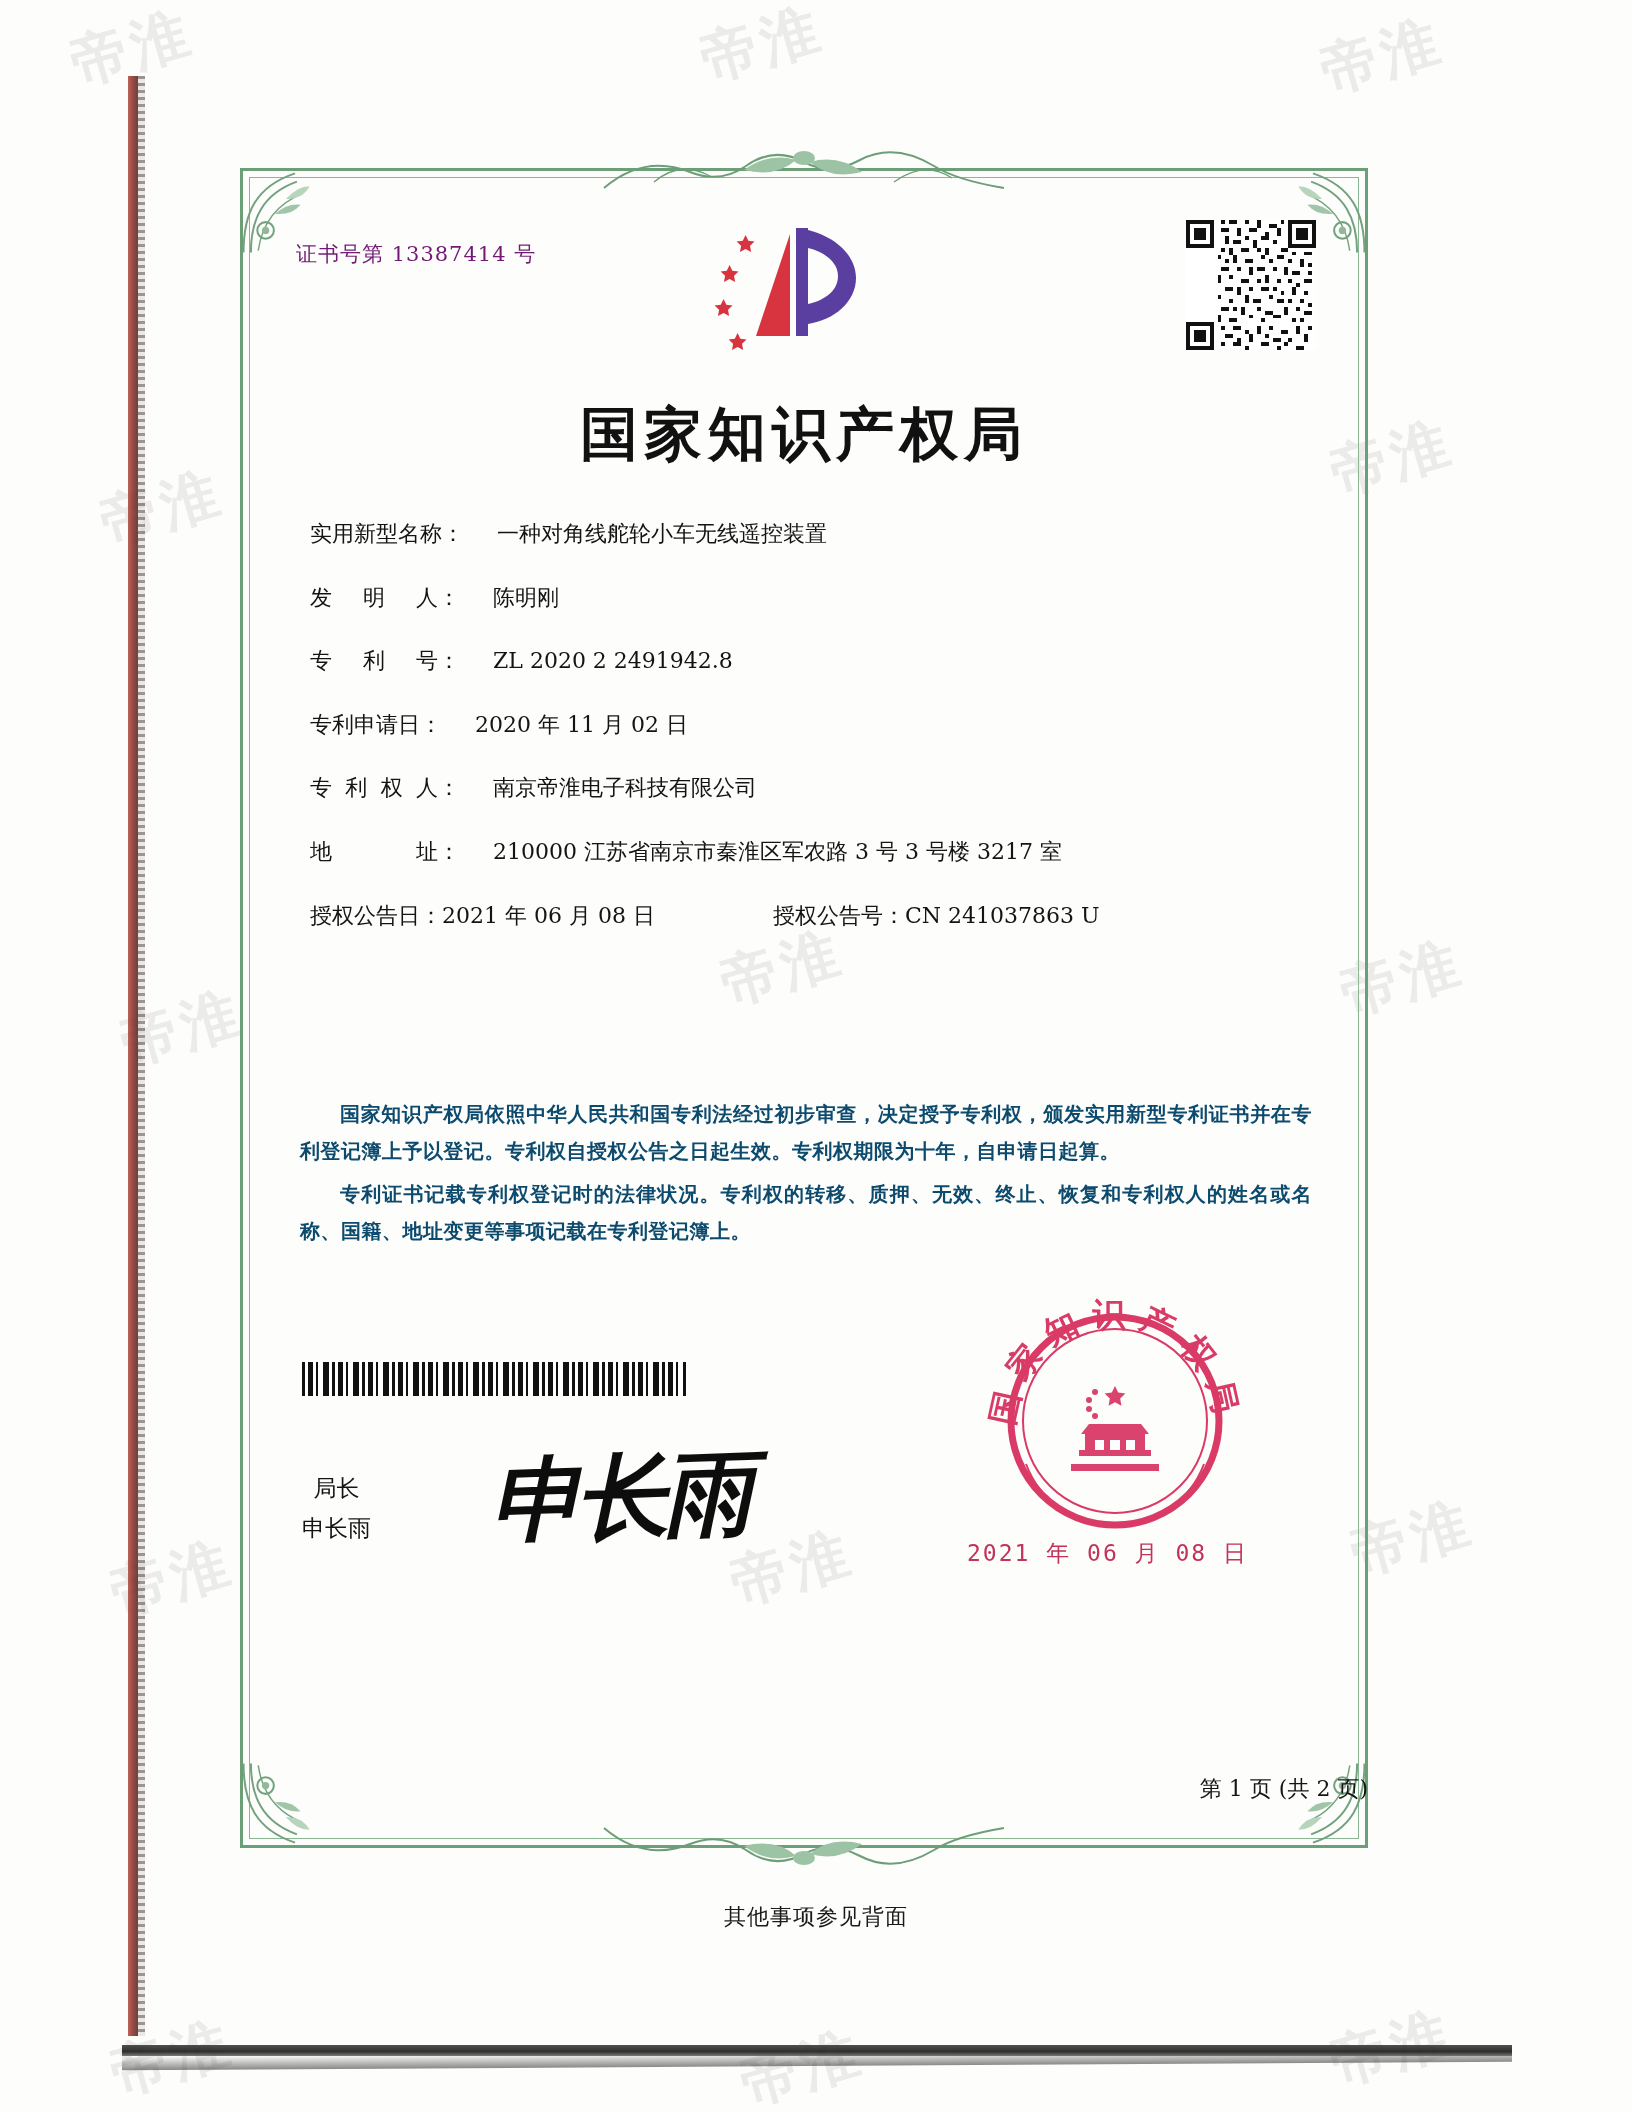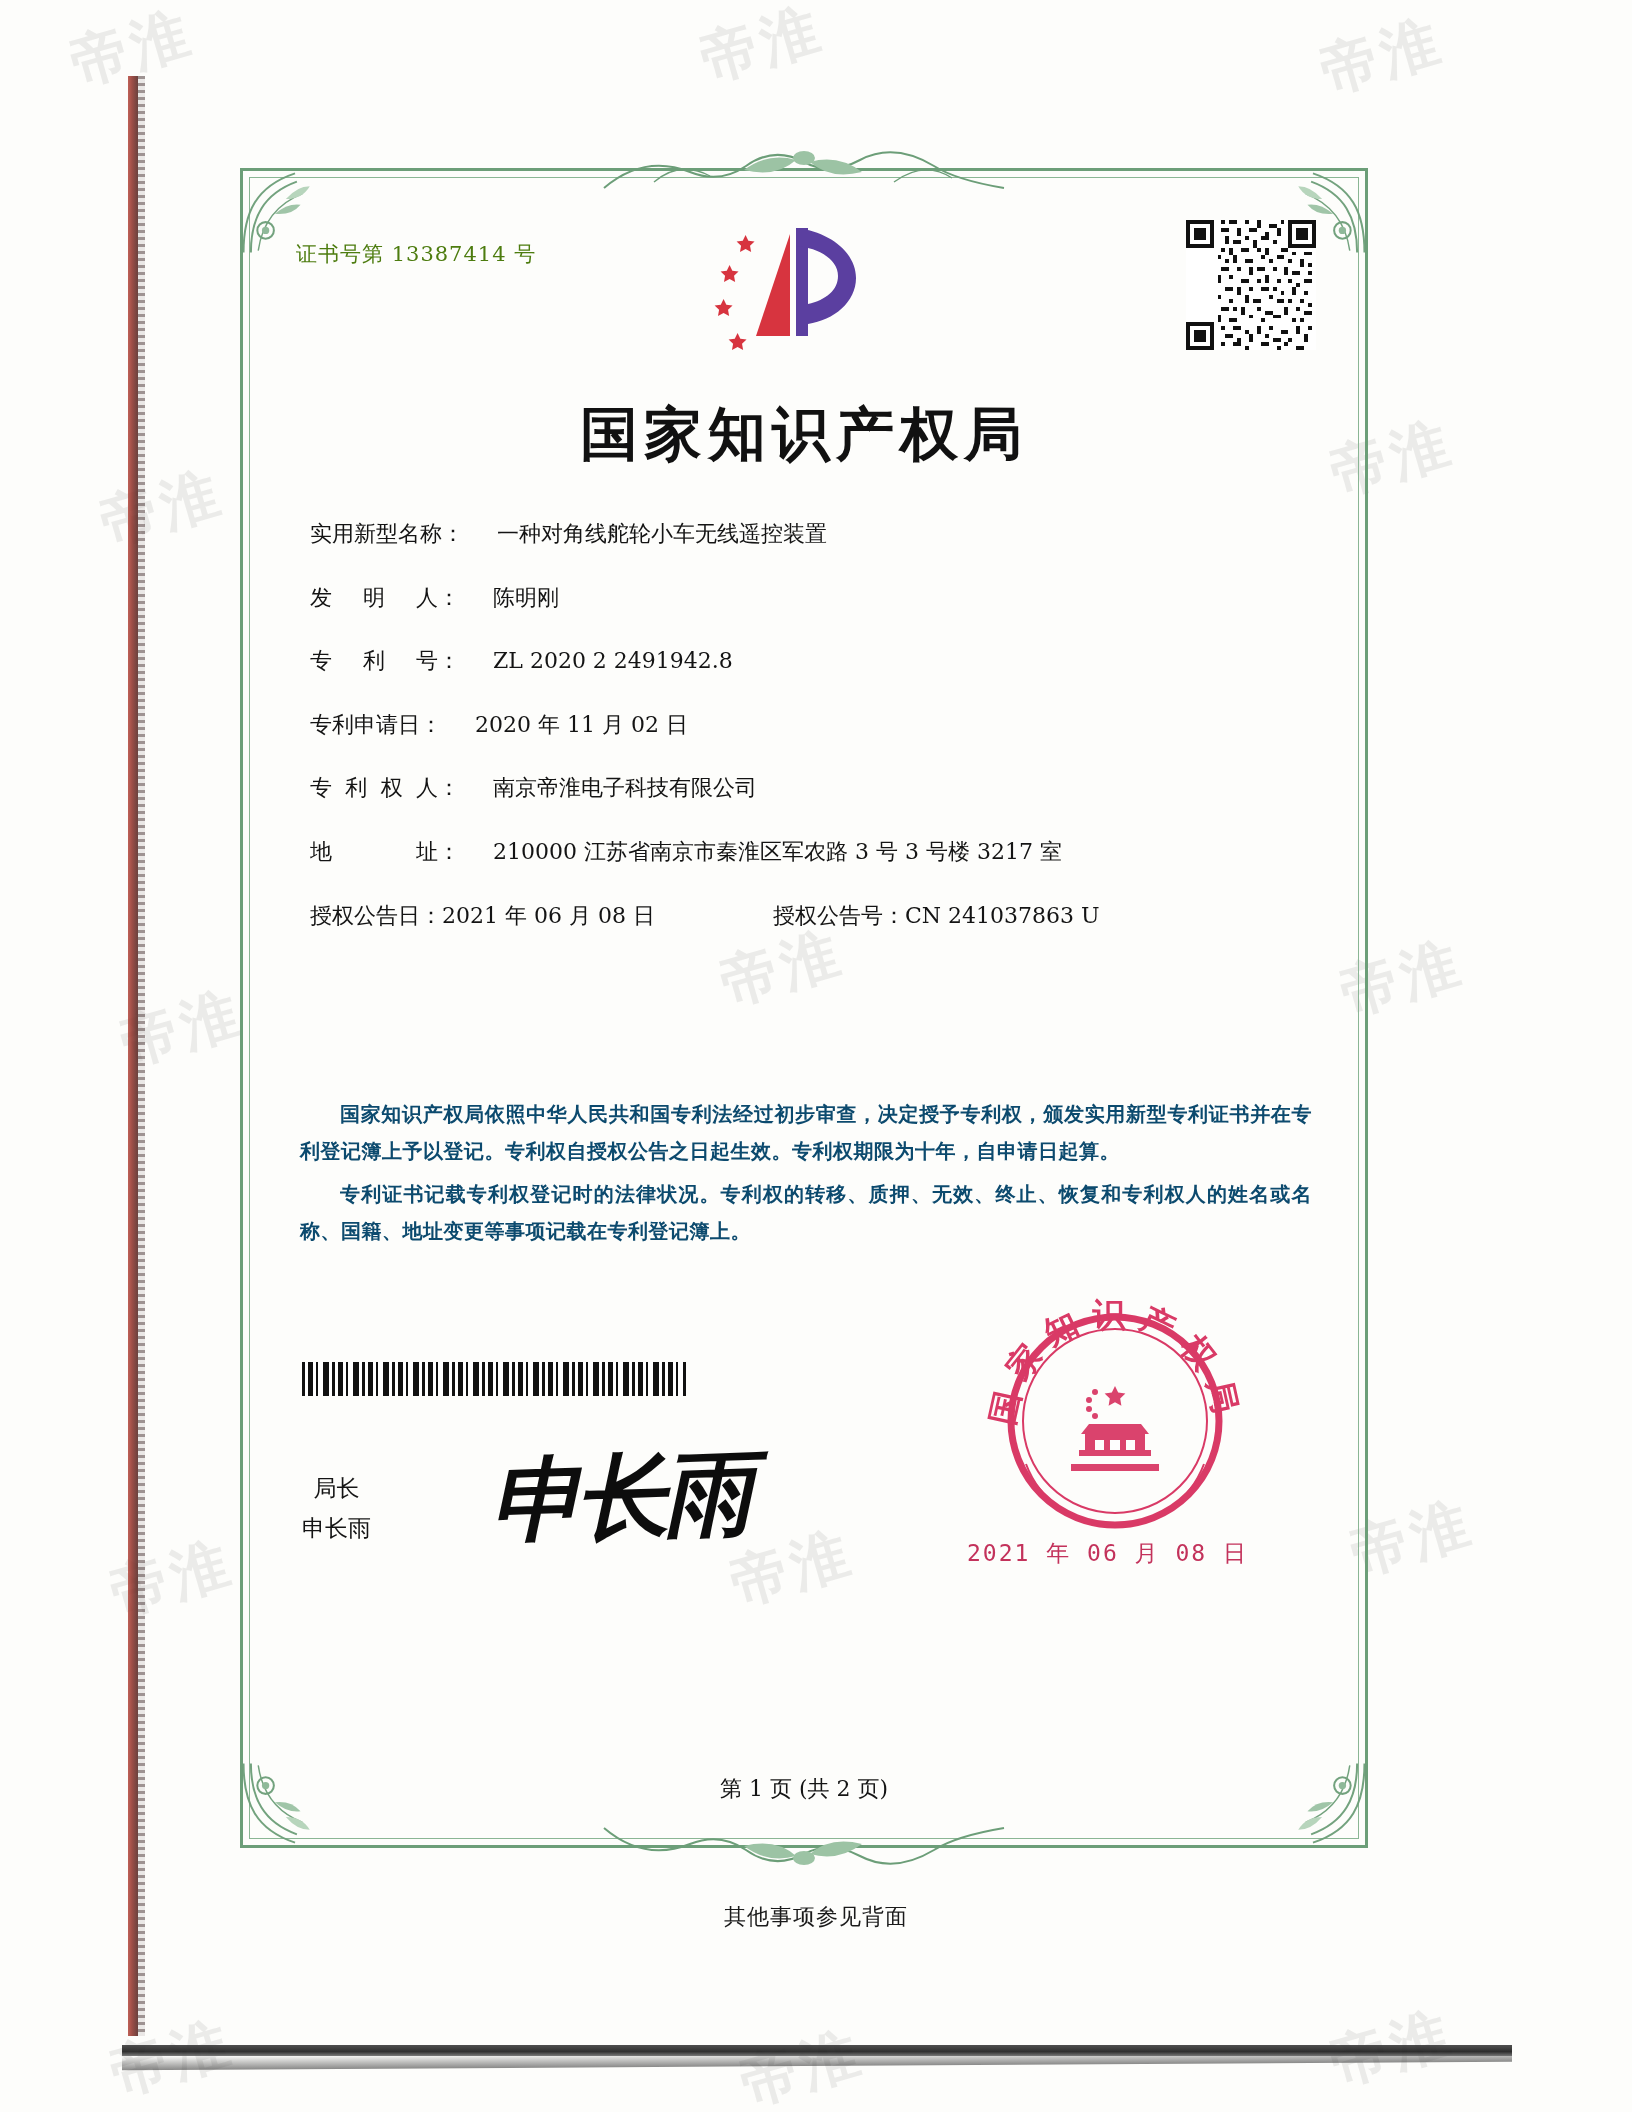--- a/index.html
+++ b/index.html
@@ -122,21 +122,21 @@
     height: 58px;
   }
 
   
   #cert-no {
     position: absolute;
     left: 56px;
     top: 72px;
     font-size: 21px;
     letter-spacing: 1px;
-    color: #4d7c0f;
+    color: #701a75;
     white-space: nowrap;
   }
   #cnipa-logo {
     position: absolute;
     left: 50%;
     top: 52px;
     transform: translateX(-50%);
     width: 200px;
     height: 130px;
   }
@@ -277,21 +277,21 @@
     letter-spacing: 2px;
     font-family: "DejaVu Sans Mono", monospace;
     white-space: nowrap;
   }
 
   
   #page-num {
     position: absolute;
     left: 0; right: 0;
     bottom: 44px;
-    text-align: center;
+    text-align: right;
     font-size: 22px;
     color: #141414;
   }
   #back-note {
     position: absolute;
     left: 0; right: 0;
     top: 1902px;
     text-align: center;
     font-size: 22px;
     letter-spacing: 1px;

